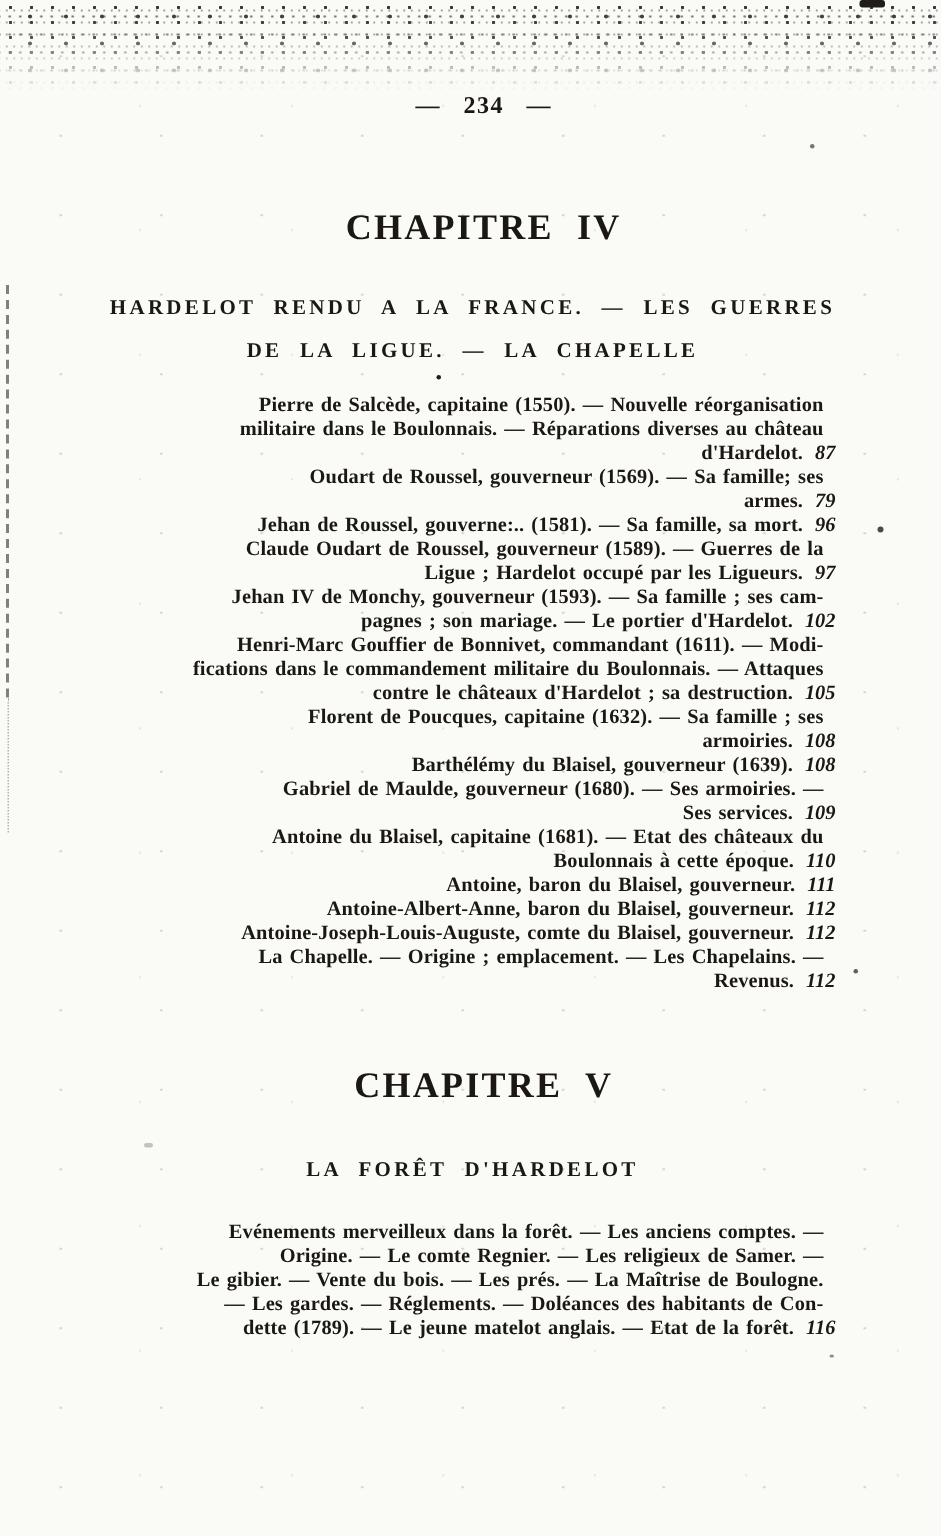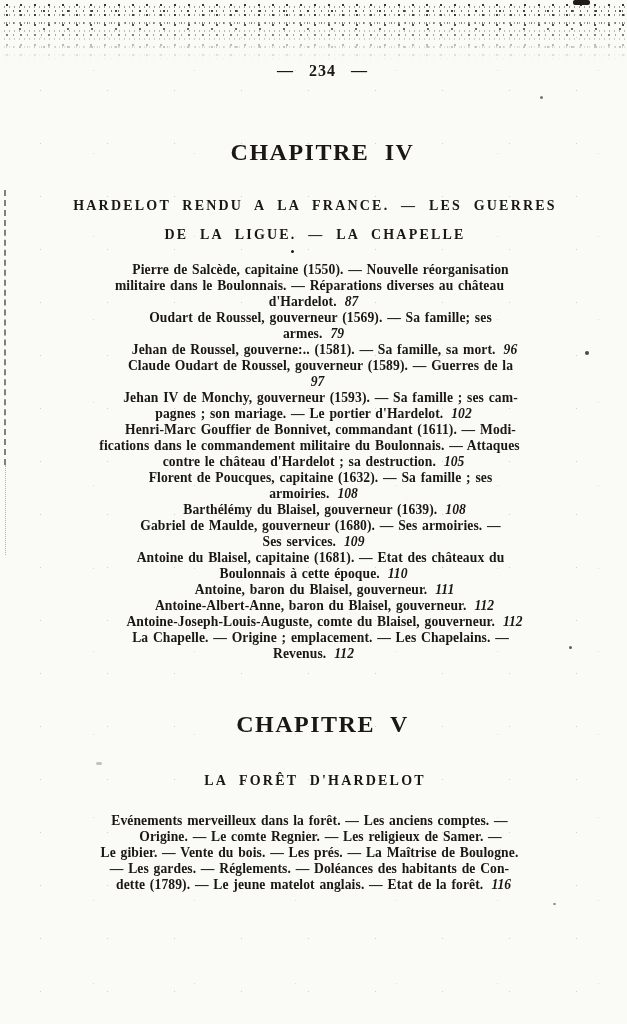--- a/index.html
+++ b/index.html
@@ -73,21 +73,21 @@
   .ch4-sub1{top:198px;}
   .ch4-sub2{top:227px;}
   .ch5-sub1{top:773px;}
 
   .toc{
     position:absolute;left:70px;width:487px;
   }
   .ch4-toc{top:262px;}
   .ch5-toc{top:813px;}
   .line{
-    display:flex;justify-content:center;align-items:baseline;
+    display:flex;justify-content:flex-end;align-items:baseline;
     height:16px;line-height:16px;
     font-size:13.6px;font-weight:700;
     white-space:nowrap;
   }
   .line .txt{word-spacing:1.2px;letter-spacing:.1px;}
   .line.indent .txt{padding-left:22px;}
   .line .pg{font-weight:700;padding-left:8px;font-style:italic;}
 </style>
 </head>
 <body>
@@ -144,20 +144,21 @@
         <span class="txt">Jehan de Roussel, gouverne:.. (1581). — Sa famille, sa mort.</span>
         <span class="pg">96</span>
       </div>
 
       <div class="line indent">
         <span class="txt">Claude Oudart de Roussel, gouverneur (1589). — Guerres de la</span>
         <span class="pg"></span>
       </div>
 
       <div class="line">
+        <span class="txt">Ligue ; Hardelot occupé par les Ligueurs.</span>
         <span class="pg">97</span>
       </div>
 
       <div class="line indent">
         <span class="txt">Jehan IV de Monchy, gouverneur (1593). — Sa famille ; ses cam-</span>
         <span class="pg"></span>
       </div>
 
       <div class="line">
         <span class="txt">pagnes ; son mariage. — Le portier d'Hardelot.</span>
@@ -168,21 +169,21 @@
         <span class="txt">Henri-Marc Gouffier de Bonnivet, commandant (1611). — Modi-</span>
         <span class="pg"></span>
       </div>
 
       <div class="line">
         <span class="txt">fications dans le commandement militaire du Boulonnais. — Attaques</span>
         <span class="pg"></span>
       </div>
 
       <div class="line">
-        <span class="txt">contre le château d'Hardelot ; sa destruction.</span>
+        <span class="txt">contre le châteaux d'Hardelot ; sa destruction.</span>
         <span class="pg">105</span>
       </div>
 
       <div class="line indent">
         <span class="txt">Florent de Poucques, capitaine (1632). — Sa famille ; ses</span>
         <span class="pg"></span>
       </div>
 
       <div class="line">
         <span class="txt">armoiries.</span>

